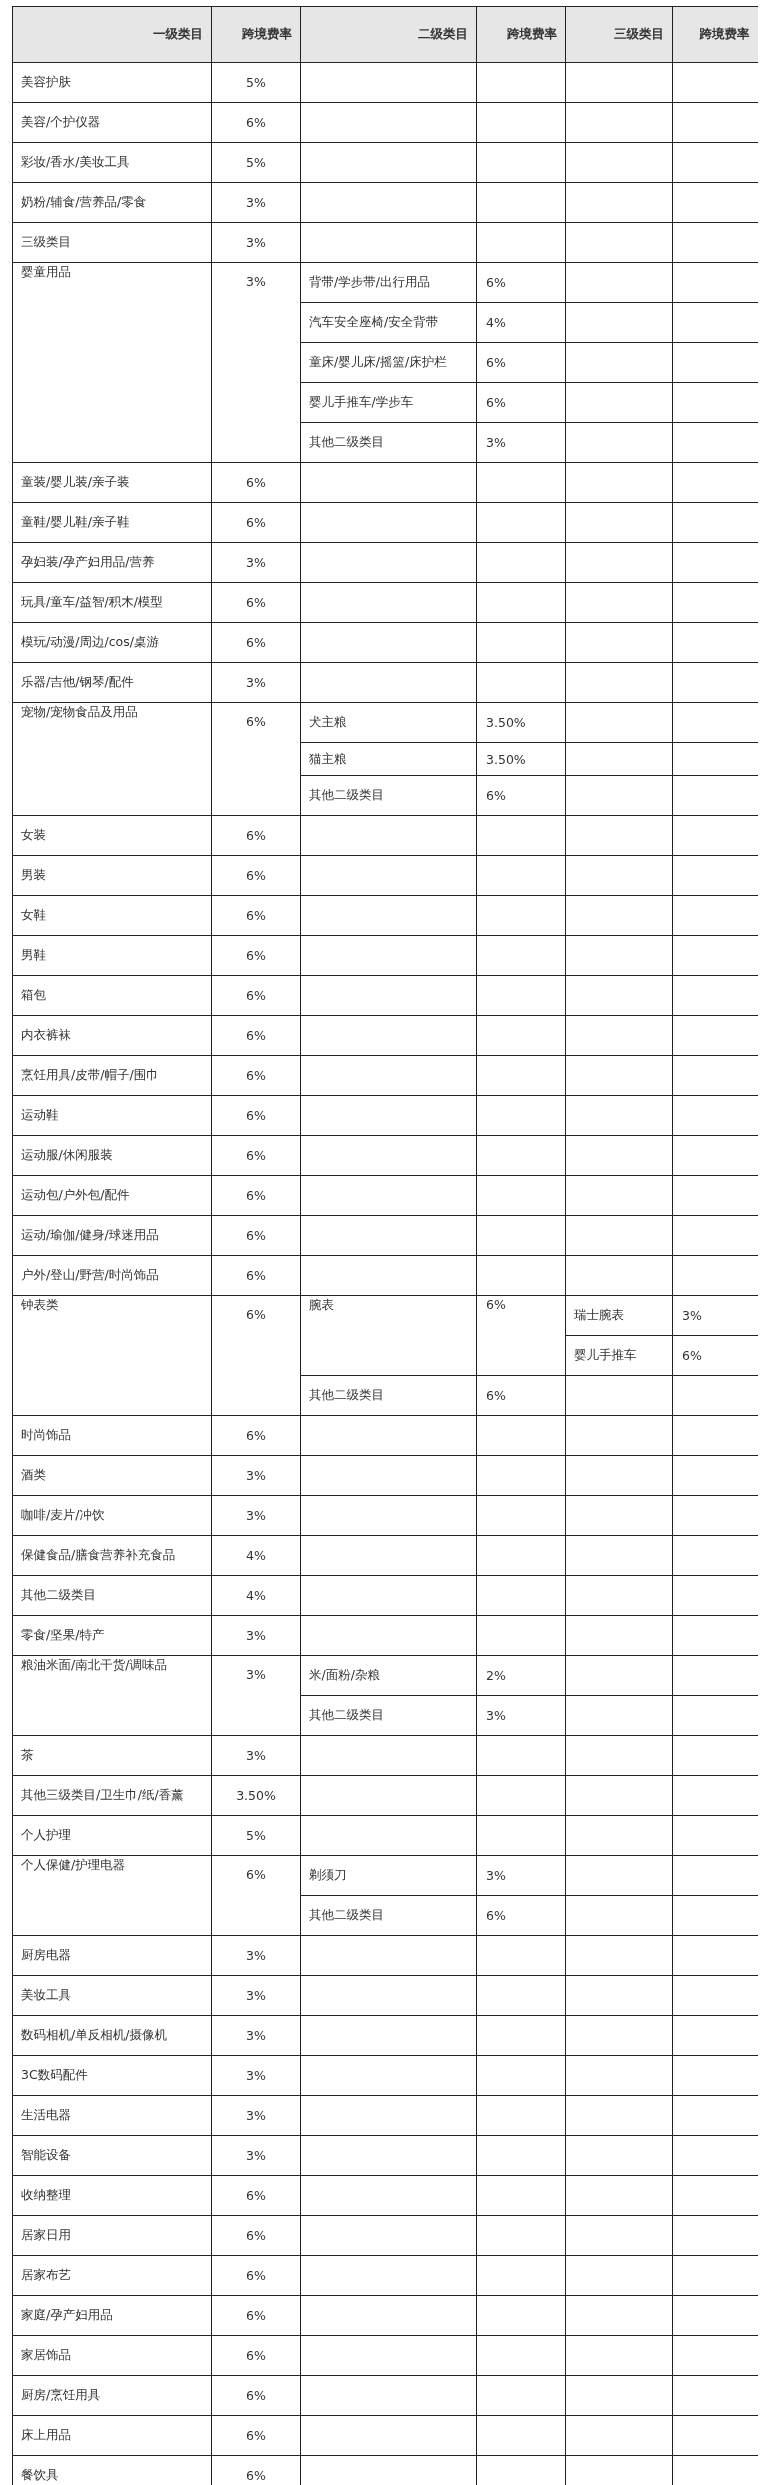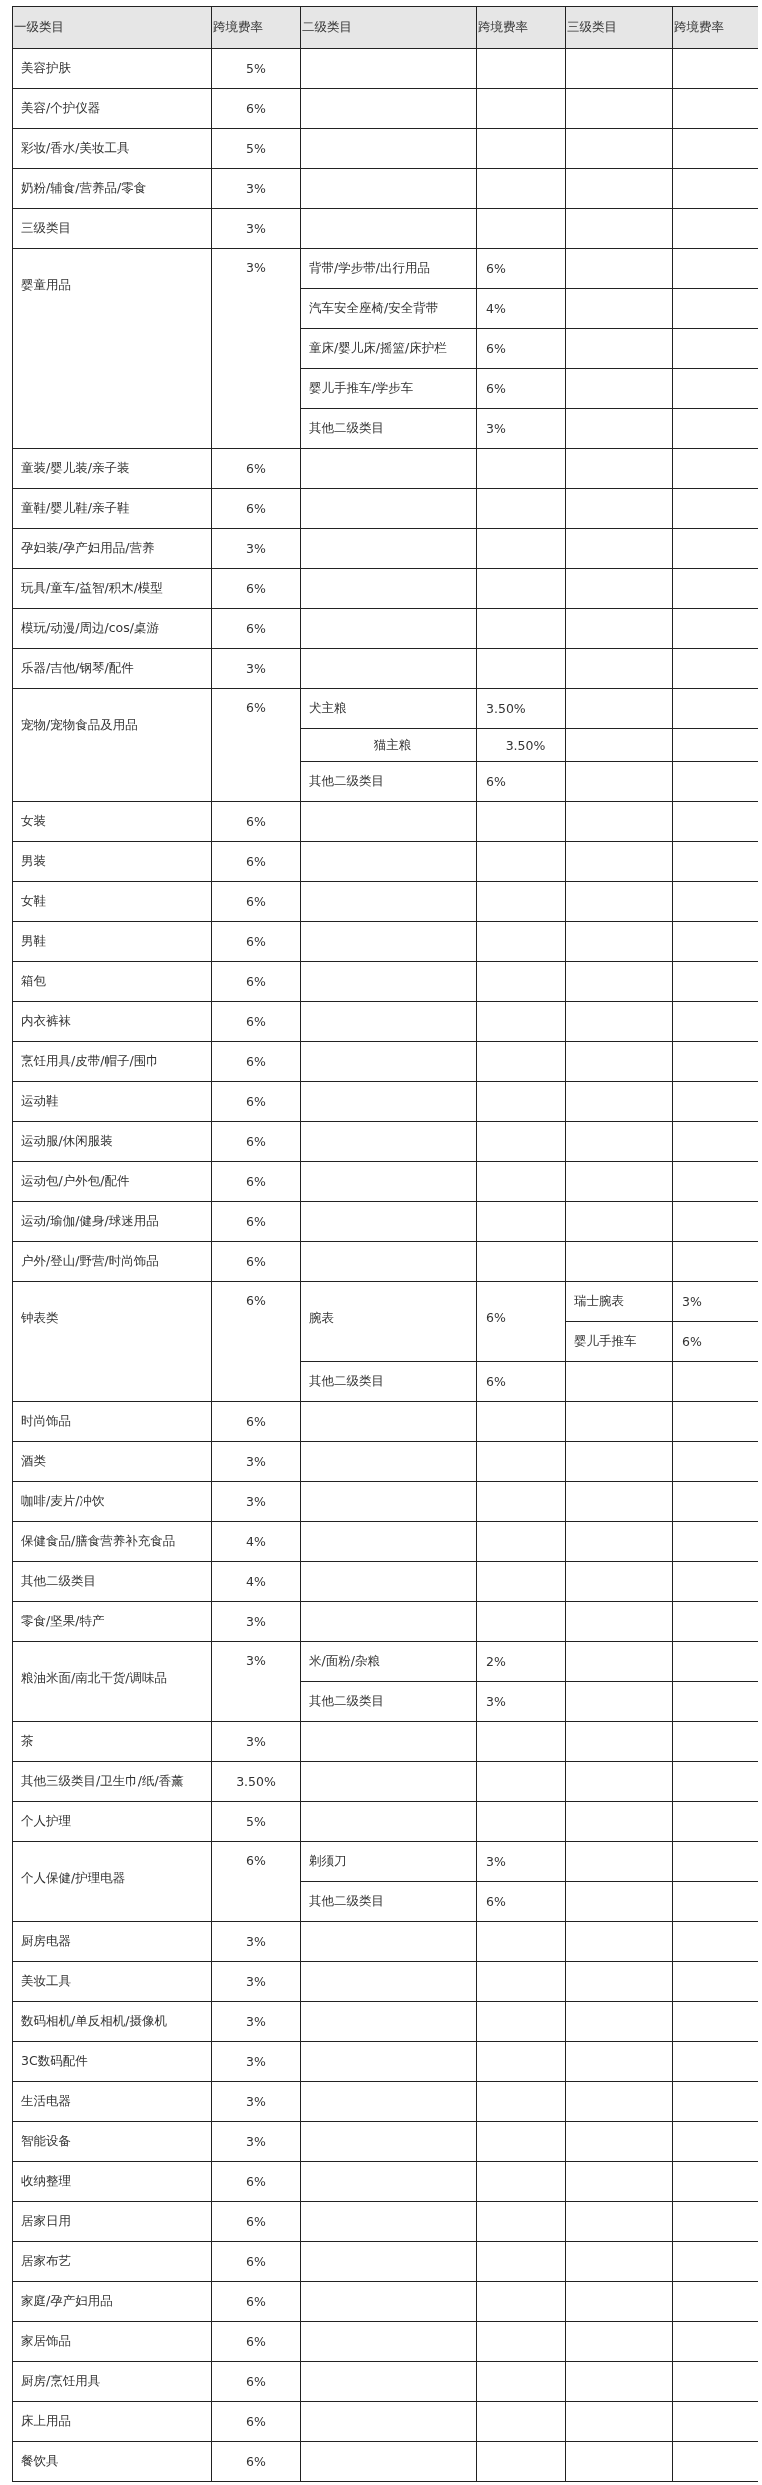--- a/index.html
+++ b/index.html
@@ -25,44 +25,44 @@
       font-size: 12.5px;
     }
     .tbl col.c1 { width: 199px; }
     .tbl col.c2 { width: 89px; }
     .tbl col.c3 { width: 176px; }
     .tbl col.c4 { width: 89px; }
     .tbl col.c5 { width: 107px; }
     .tbl col.c6 { width: 85px; }
     .tbl th {
       background: #e6e6e6;
-      font-weight: normal;
+      font-weight: bold;
       height: 39px;
       border: 1px solid #222;
       border-right-color: #222;
-      text-align: left;
+      text-align: right;
       vertical-align: middle;
       color: #333;
-      padding: 1px;
+      padding: 8px;
     }
     .tbl th:last-child { border-right: none; }
     .tbl td {
       border: 1px solid #222;
       height: 39px;
       padding: 0 0 0 8px;
       vertical-align: middle;
       white-space: nowrap;
       overflow: hidden;
     }
-    .tbl td.top { vertical-align: top; padding-top: 28px; }
+    .tbl td.top { vertical-align: top; padding-top: 1px; }
     .tbl td.rate1 { text-align: center; padding: 0; }
     .tbl td.rate1.top { padding-top: 11px; }
     .tbl td.rate2 { padding-left: 9px; }
     .tbl td.last { border-right: none; }
-    .tbl tr.short td { height: 32px; text-align: center; }
+    .tbl tr.short td { height: 32px; }
   </style>
 </head>
 <body>
 
 <table class="tbl">
   <colgroup>
     <col class="c1">
       <col class="c2">
       <col class="c3">
       <col class="c4">

